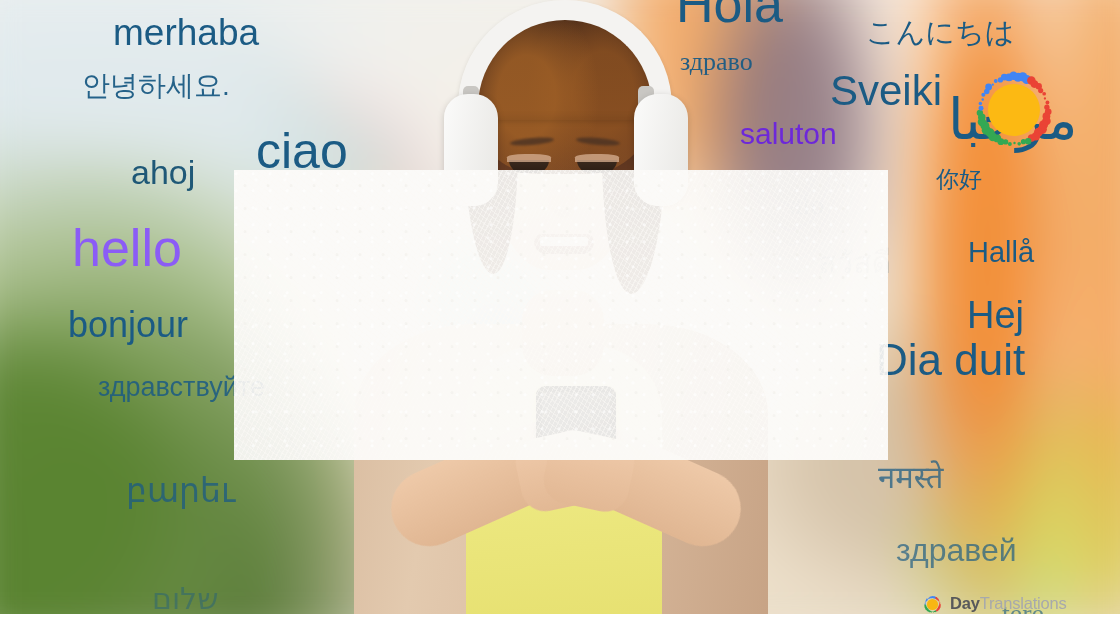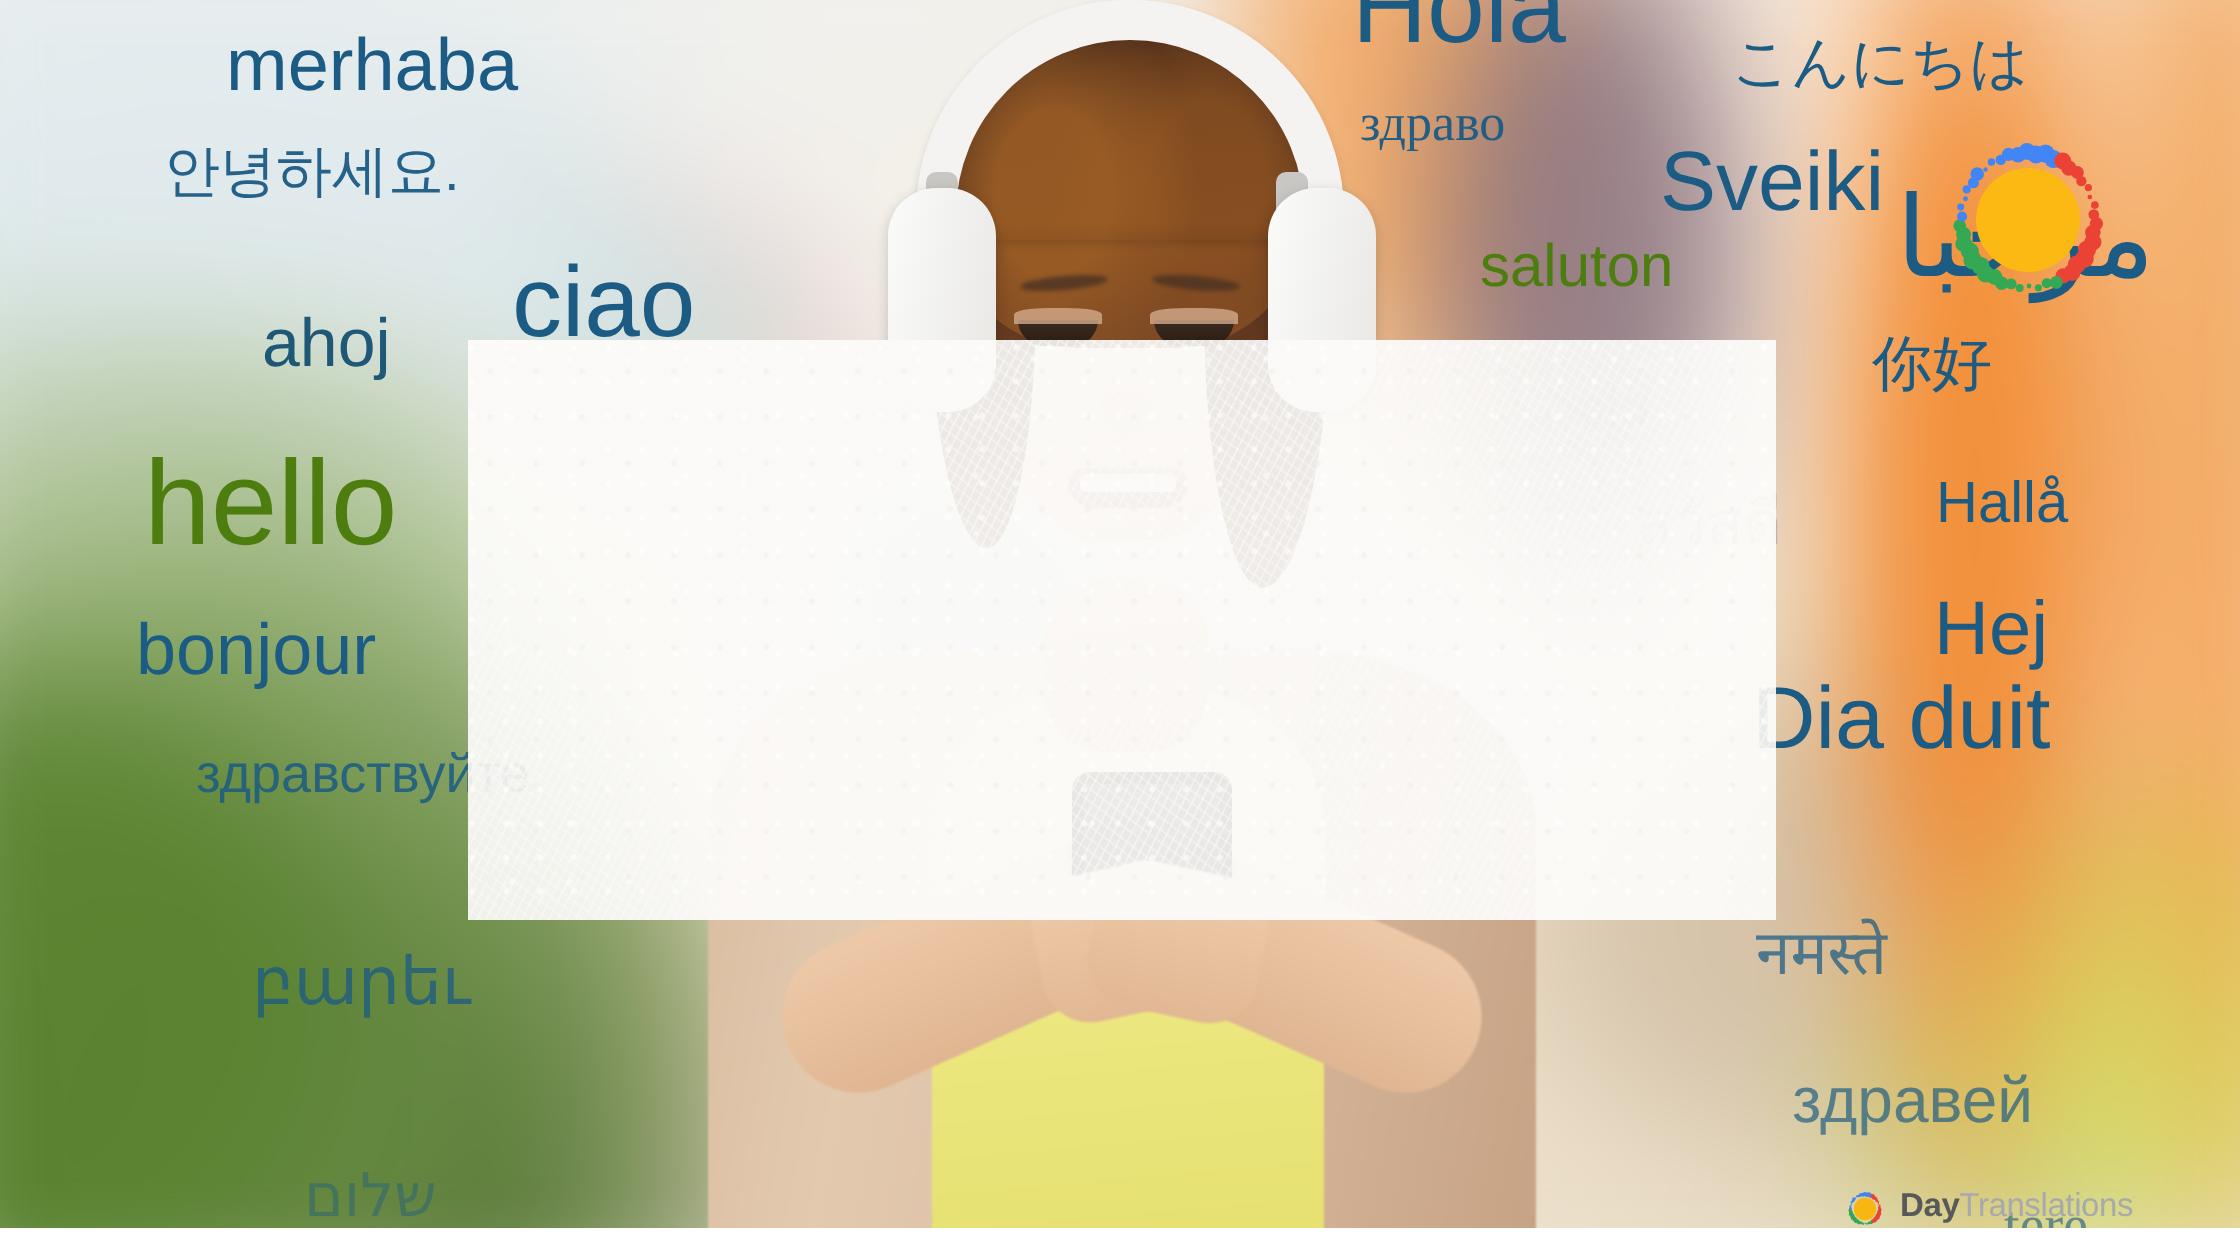--- a/index.html
+++ b/index.html
@@ -247,31 +247,31 @@
     <div class="phone-screen"></div>
     <div class="hand l"></div>
     <div class="hand r"></div>
   </div>
 
   <div id="word-cloud">
       <div class="word" style="left: 113px; top: 14px; font-size: 37px; opacity: 1; color: rgb(27, 91, 132);">merhaba</div>
       <div class="word" style="left: 82px; top: 72px; font-size: 28px; opacity: 0.95; color: rgb(27, 91, 132);">안녕하세요.</div>
       <div class="word" style="left: 131px; top: 155px; font-size: 34px; opacity: 0.9; color: #0c4a6e;">ahoj</div>
       <div class="word" style="left: 256px; top: 126px; font-size: 50px; opacity: 1; color: rgb(27, 91, 132);">ciao</div>
-      <div class="word" style="left: 72px; top: 222px; font-size: 60px; opacity: 1; color: #4d7c0f;">hello</div>
+      <div class="word" style="left: 72px; top: 222px; font-size: 52px; opacity: 1; color: #8b5cf6;">hello</div>
       <div class="word" style="left: 68px; top: 307px; font-size: 36px; opacity: 1; color: rgb(27, 91, 132);">bonjour</div>
       <div class="word" style="left: 98px; top: 374px; font-size: 27px; opacity: 0.85; color: rgb(27, 91, 132);">здравствуйте</div>
       <div class="word serif" style="left: 126px; top: 474px; font-size: 33px; opacity: 0.75; color: rgb(27, 91, 132); font-family: &quot;DejaVu Sans&quot;, sans-serif;">բարեւ</div>
       <div class="word" style="left: 152px; top: 584px; font-size: 30px; opacity: 0.42; color: rgb(27, 91, 132); font-family: &quot;DejaVu Sans&quot;, sans-serif;">שלום</div>
       <div class="word" style="left: 676px; top: -22px; font-size: 52px; opacity: 1; color: rgb(27, 91, 132);">Hola</div>
       <div class="word serif" style="left: 680px; top: 49px; font-size: 26px; opacity: 0.95; color: rgb(27, 91, 132);">здраво</div>
       <div class="word" style="left: 866px; top: 18px; font-size: 29px; opacity: 1; color: rgb(27, 91, 132);">こんにちは</div>
       <div class="word" style="left: 830px; top: 70px; font-size: 42px; opacity: 1; color: rgb(27, 91, 132);">Sveiki</div>
-      <div class="word" style="left: 740px; top: 119px; font-size: 30px; opacity: 1; color: #4d7c0f;">saluton</div>
-      <div class="word" style="left: 936px; top: 168px; font-size: 30px; opacity: 1; color: rgb(27, 91, 132); text-align: right;">你好</div>
+      <div class="word" style="left: 740px; top: 119px; font-size: 30px; opacity: 1; color: #6d28d9;">saluton</div>
+      <div class="word" style="left: 936px; top: 168px; font-size: 23px; opacity: 1; color: rgb(27, 91, 132); text-align: right;">你好</div>
       <div class="word serif" style="left: 790px; top: 191px; font-size: 28px; opacity: 0.28; color: rgb(27, 91, 132);">alo</div>
       <div class="word" style="left: 818px; top: 248px; font-size: 30px; opacity: 0.22; color: rgb(27, 91, 132); font-family: &quot;DejaVu Sans&quot;, sans-serif;">สวัสดี</div>
       <div class="word" style="left: 968px; top: 238px; font-size: 29px; opacity: 1; color: rgb(27, 91, 132);">Hallå</div>
       <div class="word" style="left: 967px; top: 296px; font-size: 38px; opacity: 1; color: rgb(27, 91, 132);">Hej</div>
       <div class="word" style="left: 876px; top: 338px; font-size: 44px; opacity: 1; color: rgb(27, 91, 132);">Dia duit</div>
       <div class="word" style="left: 878px; top: 462px; font-size: 31px; opacity: 0.72; color: rgb(27, 91, 132); font-family: &quot;DejaVu Sans&quot;, sans-serif;">नमस्ते</div>
       <div class="word" style="left: 896px; top: 534px; font-size: 32px; opacity: 0.68; color: rgb(27, 91, 132);">здравей</div>
       <div class="word serif" style="left: 1002px; top: 600px; font-size: 28px; opacity: 0.62; color: rgb(27, 91, 132);">tere</div>
       <div class="word" style="left: 948px; top: 92px; font-size: 56px; opacity: 1; color: rgb(27, 91, 132); font-family: &quot;DejaVu Sans&quot;, sans-serif;">مرحبا</div>
     </div>

